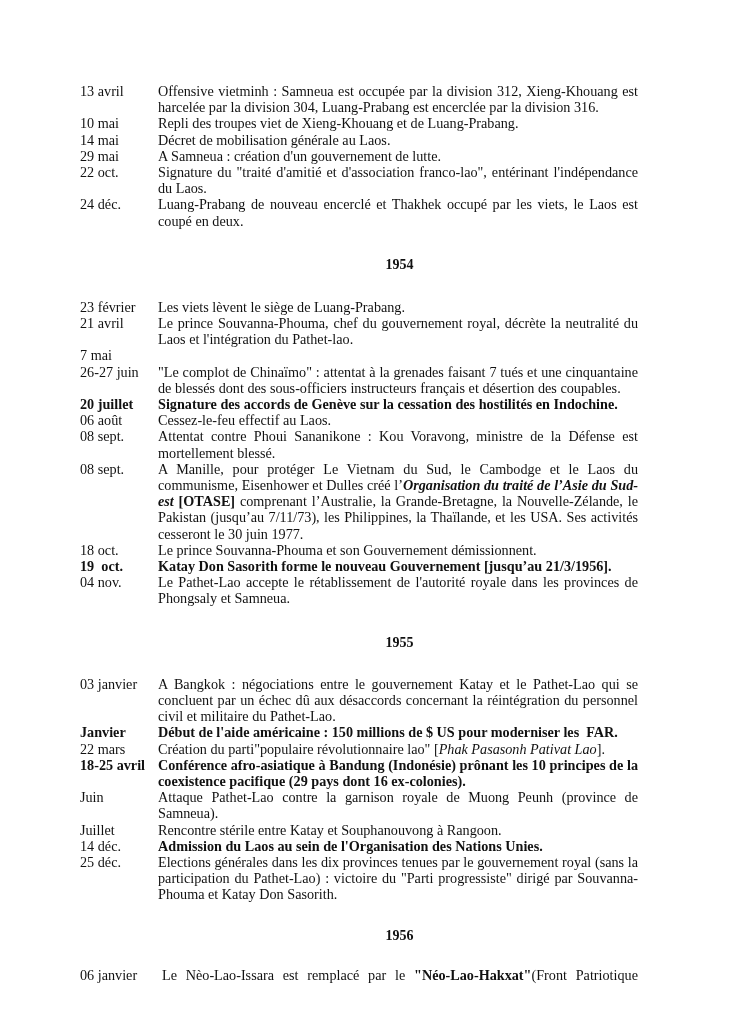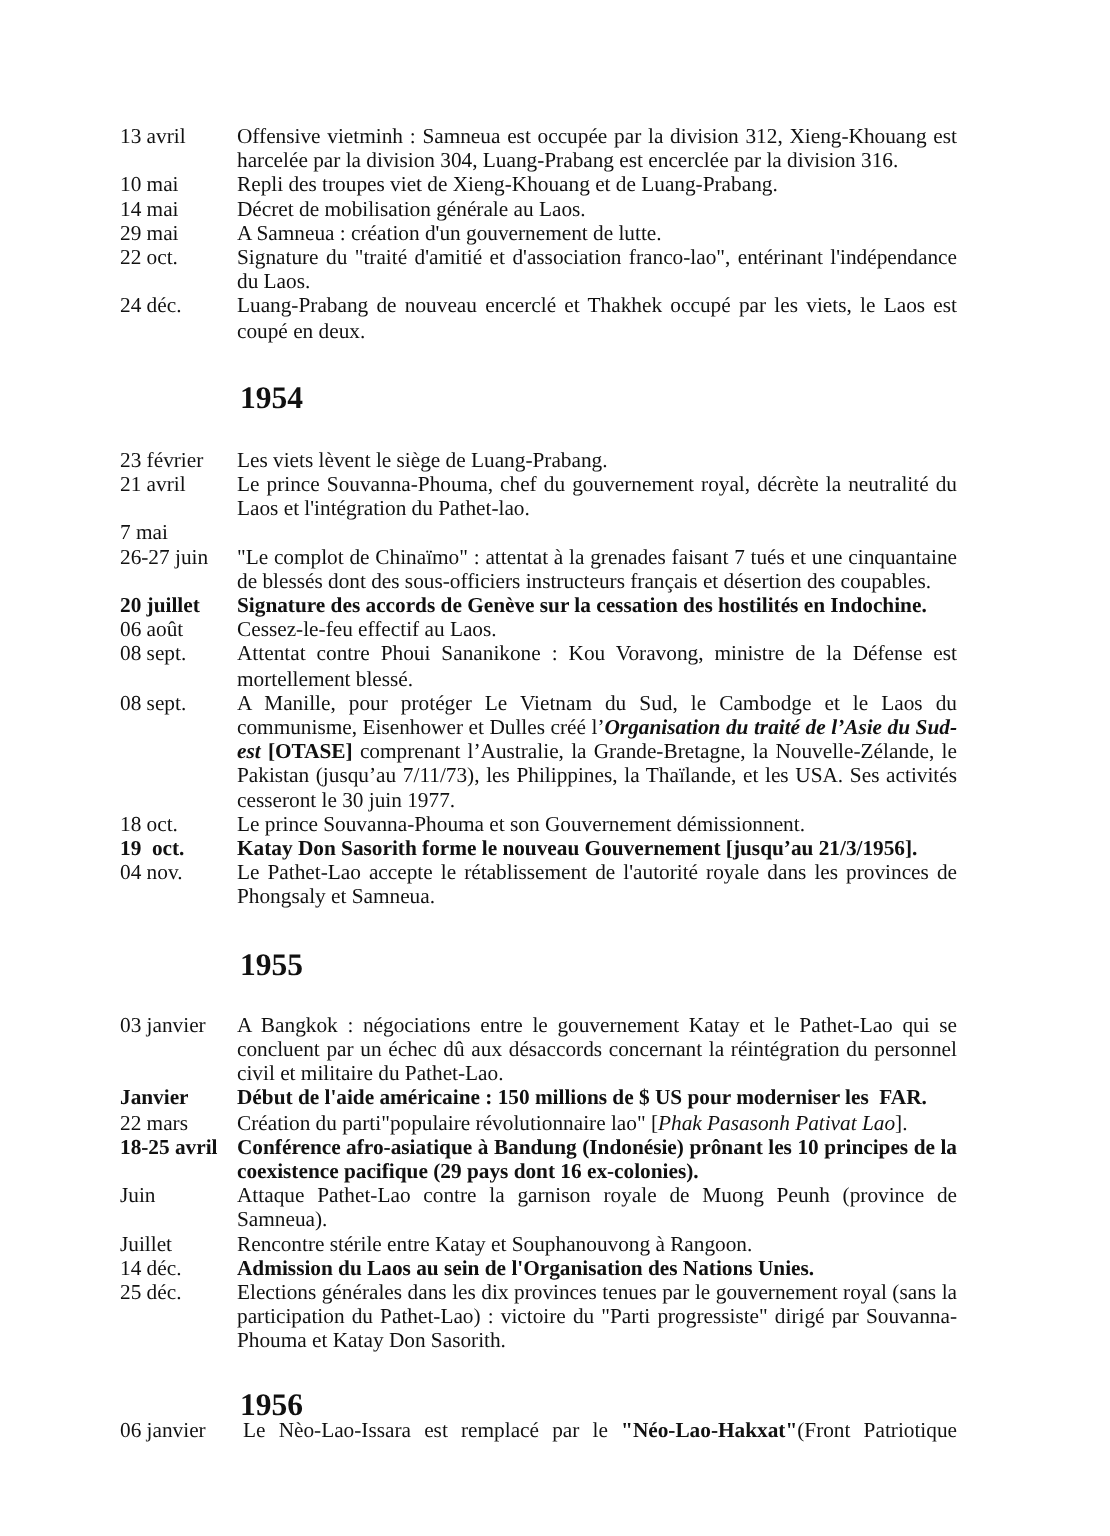--- a/index.html
+++ b/index.html
@@ -34,30 +34,30 @@
       flex: 0 0 78px;
       white-space: nowrap;
     }
     .text {
       flex: 1 1 auto;
       text-align: justify;
       text-align-last: left;
     }
     .bold { font-weight: bold; }
     .year {
-      text-align: left;
+      text-align: center;
       font-weight: bold;
-      font-size: 21px;
+      font-size: 14px;
       line-height: 20px;
       margin-left: 80px;
       width: 479px;
     }
     .year-1954 { margin-top: 26px; margin-bottom: 24px; }
     .year-1955 { margin-top: 26px; margin-bottom: 23px; }
-    .year-1956 { margin-top: 23px; }
+    .year-1956 { margin-top: 23px; margin-bottom: 21px; }
     .bi { font-weight: bold; font-style: italic; }
     .it { font-style: italic; }
     .b { font-weight: bold; }
     .last-gap { padding-left: 4px; }
   </style>
 </head>
 <body>
 
 <div class="page">
 

